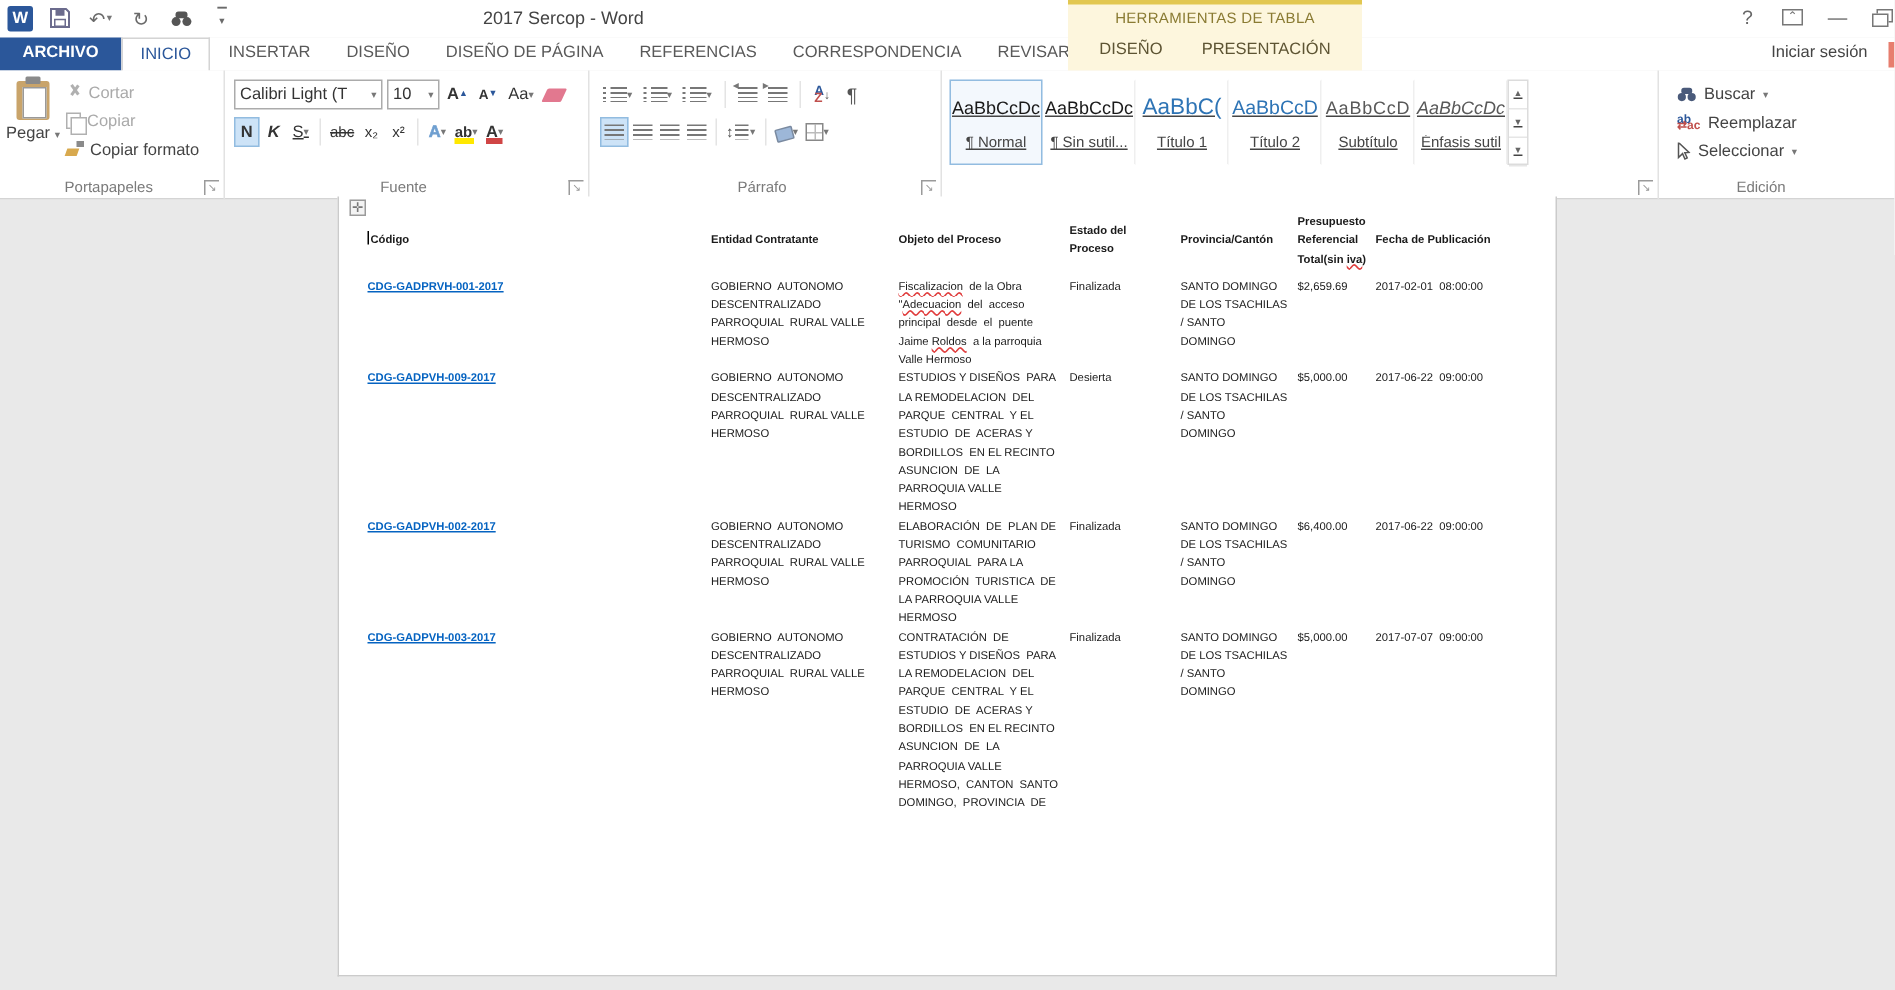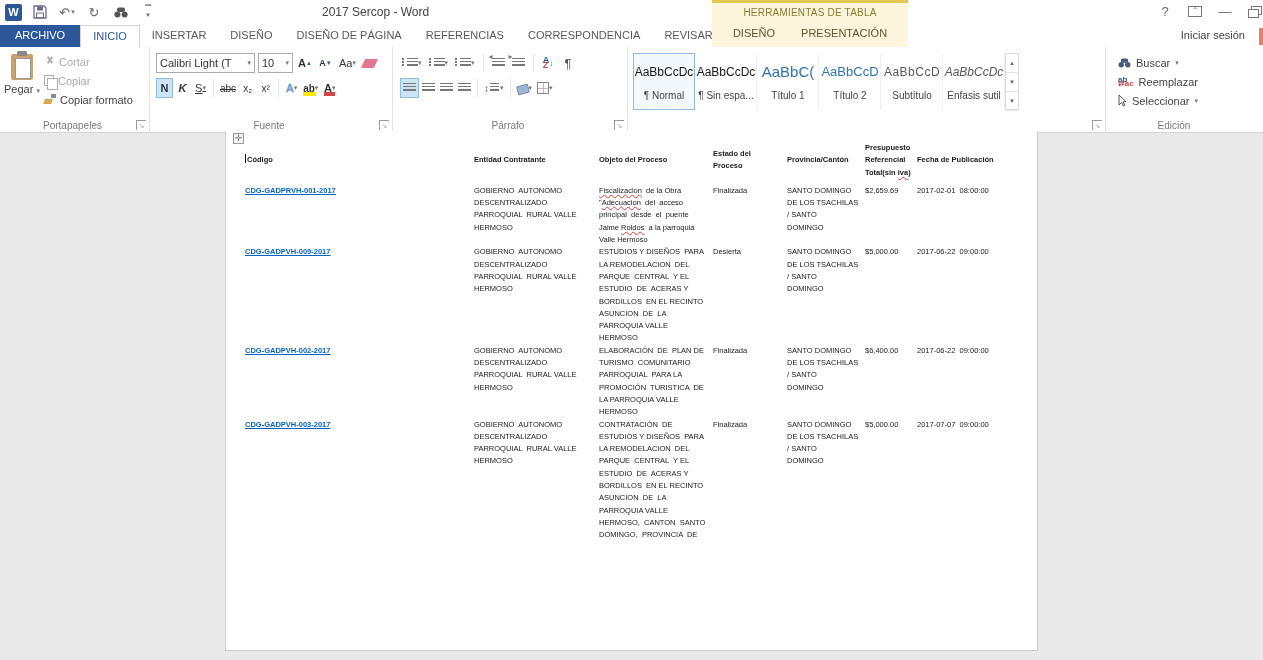--- a/index.html
+++ b/index.html
@@ -21,21 +21,21 @@
   .wc-restore::after { content:""; position:absolute; left:0; top:3px; width:9px; height:7px; border:1px solid #777; background:#fff; }
 
   
   .ctx { position:absolute; left:712px; top:0; width:196px; height:47px; background:#fdf6dd; border-top:3px solid #e2c750; z-index:5; text-align:center; }
   .ctx-label { font-size:10px; color:#8a7b33; margin-top:4px; letter-spacing:.2px; }
   .ctx-tabs { display:flex; justify-content:center; gap:0; margin-top:7px; }
   .ctx-tab { font-size:11px; color:#5d5433; padding:2px 13px; cursor:default; }
 
   
   .tabrow { position:absolute; left:0; top:25px; width:1263px; height:22px; background:#fff; display:flex; align-items:flex-end; }
-  .tab-file { background:#2b579a; color:#fff; font-size:11px; padding:4px 15px 5px; height:22px; }
+  .tab-file { background:#2b579a; color:#fff; font-size:11px; padding:4px 15px 5px; height:22px;font-weight:bold; }
   .tabs { display:flex; align-items:flex-end; height:22px; }
   .tab { font-size:11px; color:#595959; padding:4px 12px 5px; height:22px; cursor:default; white-space:nowrap; }
   .tab.active { background:#fff; color:#2b579a; border:1px solid #d4d4d4; border-bottom:none; }
   .signin { position:absolute; right:18px; top:4px; font-size:11px; color:#444; }
   .red-sliver { position:absolute; right:0; top:3px; width:4px; height:17px; background:#e77e6e; }
 
   
   .ribbon { position:absolute; left:0; top:47px; width:1263px; height:86px; background:#fff; border-bottom:1px solid #d4d4d4; display:flex; }
   .rgroup { position:relative; height:86px; border-right:1px solid #e2e2e2; padding-top:3px; }
   .rgroup-label { position:absolute; bottom:2px; left:0; right:4px; text-align:center; font-size:10px; color:#7a7a7a; }
@@ -91,21 +91,21 @@
   .indent.right::before { content:"▸"; }
   .sort-ico { font-size:9px; font-weight:bold; color:#444; display:flex; flex-direction:column; line-height:5px; }
   .pilcrow { font-size:13px; color:#555; }
   .spacing-ico { display:flex; align-items:center; gap:1px; }
   .spacing-ico .ud { font-size:10px; color:#555; }
   .bucket { width:12px; height:9px; background:#9db7d8; border:1px solid #7a8aa0; transform:rotate(-15deg); border-radius:1px; margin-top:2px; }
   .grid-ico { width:12px; height:12px; border:1px solid #888;
     background:linear-gradient(#bbb,#bbb) 50% 0/1px 100% no-repeat, linear-gradient(#bbb,#bbb) 0 50%/100% 1px no-repeat; }
 
   
-  .g-styles { width:478px; padding-left:5px; }
+  .g-styles { width:478px; padding-left:5px;text-decoration:underline; }
   .gallery { display:flex; margin-top:3px; height:57px; }
   .sg-item { width:62px; border:1px solid transparent; border-right:1px solid #efefef; text-align:center; padding-top:6px; cursor:default; }
   .sg-item.selected { border:1px solid #92bce0; background:#f3f8fd; }
   .sg-preview { font-size:13px; color:#1a1a1a; white-space:nowrap; overflow:hidden; height:26px; line-height:24px; }
   .sg-name { font-size:10px; color:#444; margin-top:4px; white-space:nowrap; overflow:hidden; }
   .v-normal .sg-preview { font-size:12px; }
   .v-heading1 .sg-preview { color:#2e74b5; font-size:15px; }
   .v-heading2 .sg-preview { color:#2e74b5; font-size:13px; }
   .v-title .sg-preview { font-size:21px; color:#1a1a1a; }
   .v-subtitle .sg-preview { color:#595959; font-size:12px; letter-spacing:.5px; }
@@ -348,21 +348,21 @@
 
   <div class="rgroup g-styles">
     <div class="gallery">
 
     <div class="sg-item v-normal selected">
           <div class="sg-preview">AaBbCcDc</div>
           <div class="sg-name">¶ Normal</div>
         </div>
         <div class="sg-item v-normal">
           <div class="sg-preview">AaBbCcDc</div>
-          <div class="sg-name">¶ Sin espa...</div>
+          <div class="sg-name">¶ Sin sutil...</div>
         </div>
         <div class="sg-item v-heading1">
           <div class="sg-preview">AaBbC(</div>
           <div class="sg-name">Título 1</div>
         </div>
         <div class="sg-item v-heading2">
           <div class="sg-preview">AaBbCcD</div>
           <div class="sg-name">Título 2</div>
         </div>
         <div class="sg-item v-subtitle">

